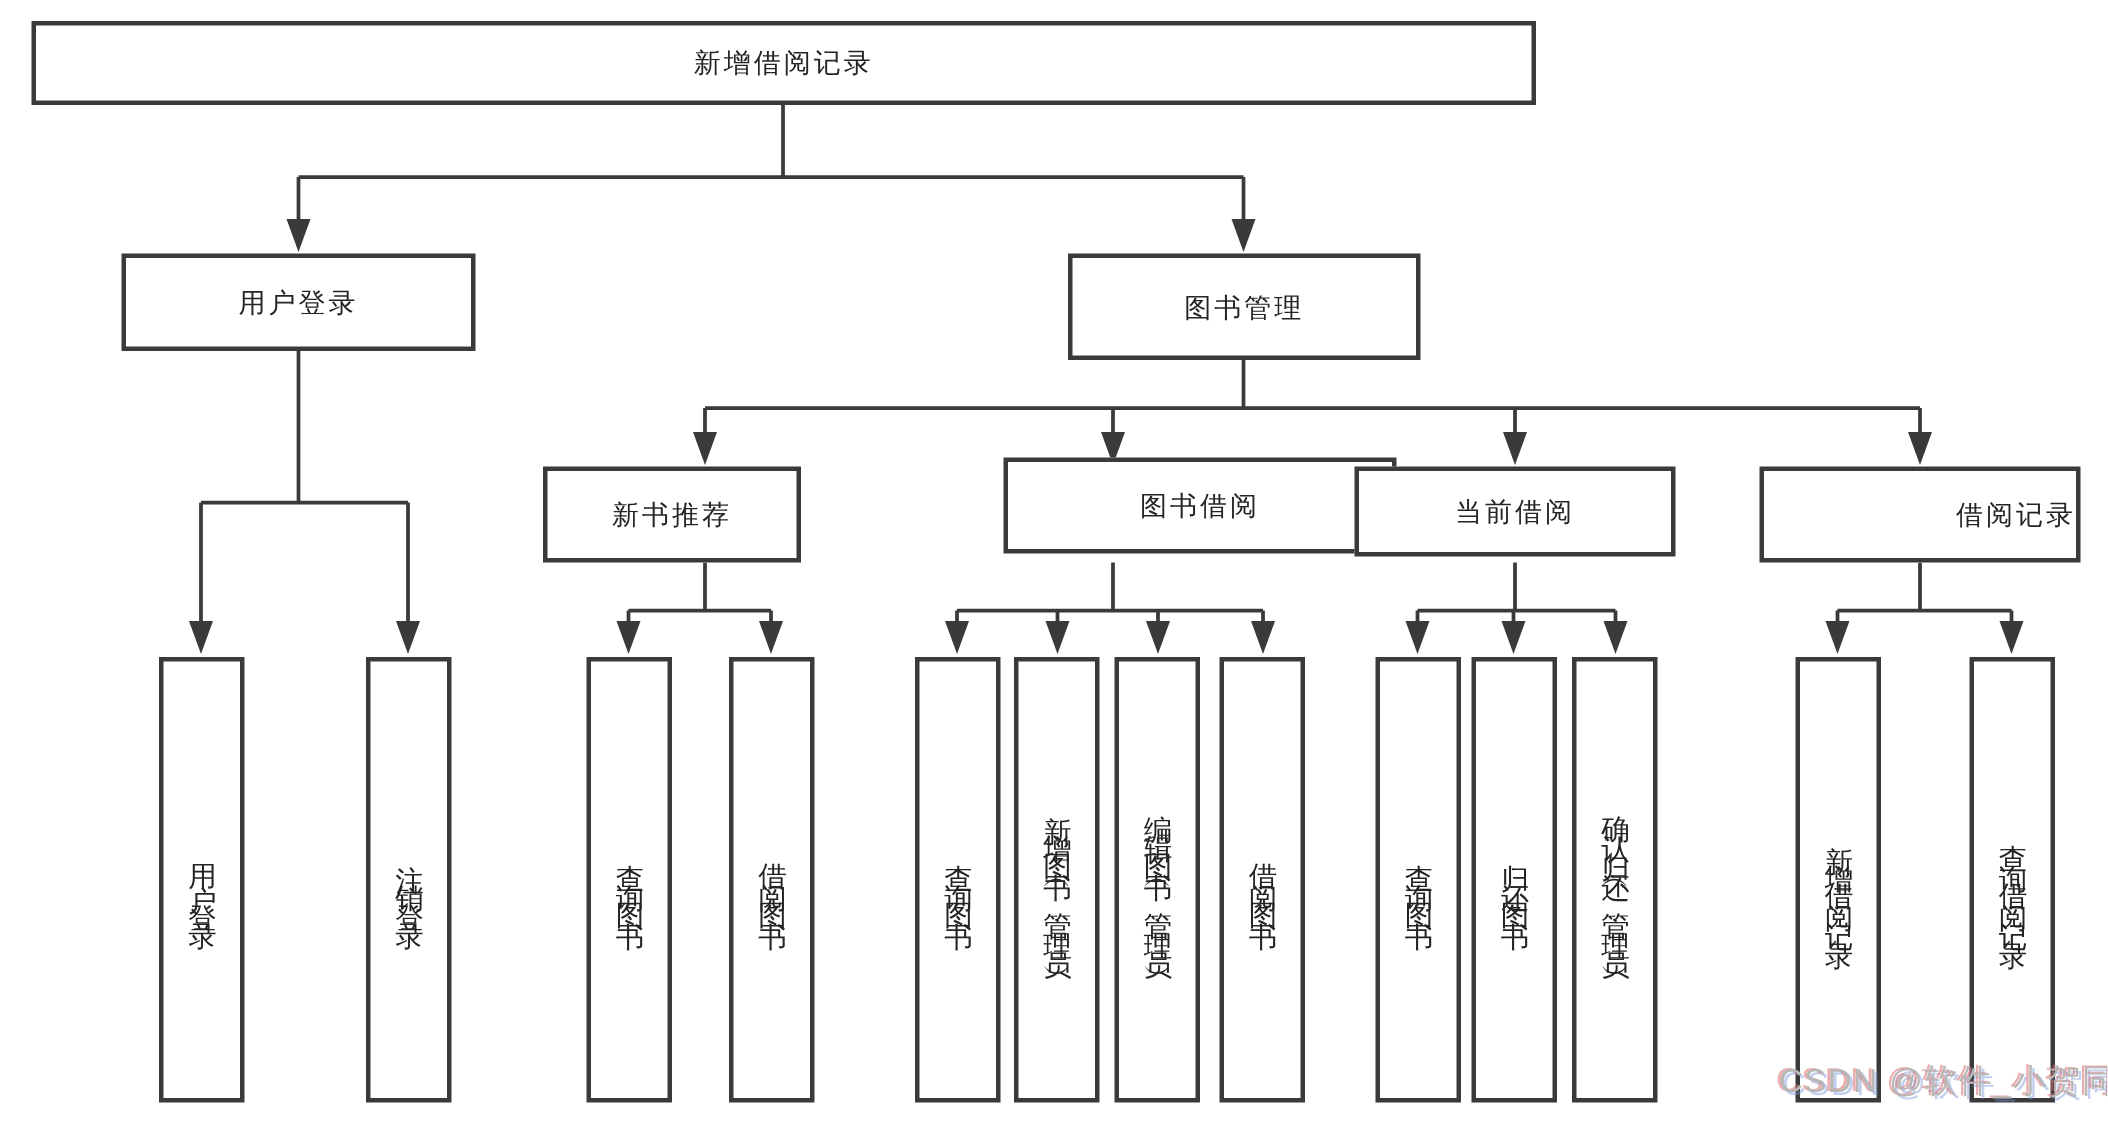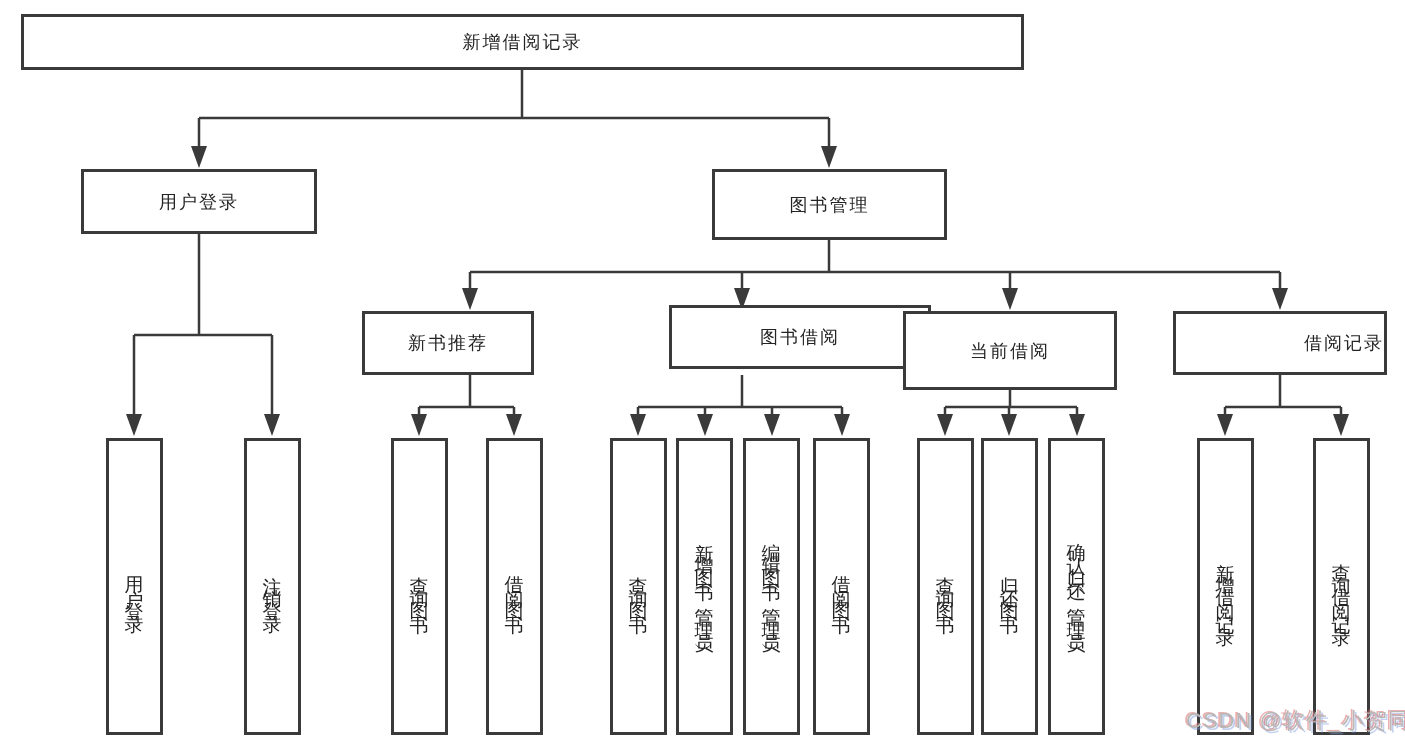--- a/index.html
+++ b/index.html
@@ -29,21 +29,21 @@
     letter-spacing:13px;
     line-height:1;
     white-space:nowrap;
   }
   
   #n-root{left:21px;top:14px;width:1003px;height:56px;}
   #n-login{left:81px;top:169px;width:236px;height:65px;}
   #n-mgmt{left:712px;top:169px;width:235px;height:71px;text-align:right;}
   #n-l3-0{left:362px;top:311px;width:172px;height:64px;}
   #n-l3-1{left:633px;top:305px;width:262px;height:64px;margin-left:36px;}
-  #n-l3-2{left:903px;top:311px;width:214px;height:79px;}
+  #n-l3-2{left:903px;top:311px;width:214px;height:60px;}
   #n-l3-3{left:1173px;top:311px;width:214px;height:64px;justify-content:flex-end;}
   .leaf{top:438px;width:57px;height:297px;}
   #f-0{left:106px;} #f-1{left:244px;}
   #f-2{left:391px;} #f-3{left:486px;}
   #f-4{left:610px;} #f-5{left:676px;} #f-6{left:743px;} #f-7{left:813px;}
   #f-8{left:917px;} #f-9{left:981px;} #f-10{left:1048px;}
   #f-11{left:1197px;} #f-12{left:1313px;}
   .watermark{
     position:absolute;
     left:1186px;top:706px;

